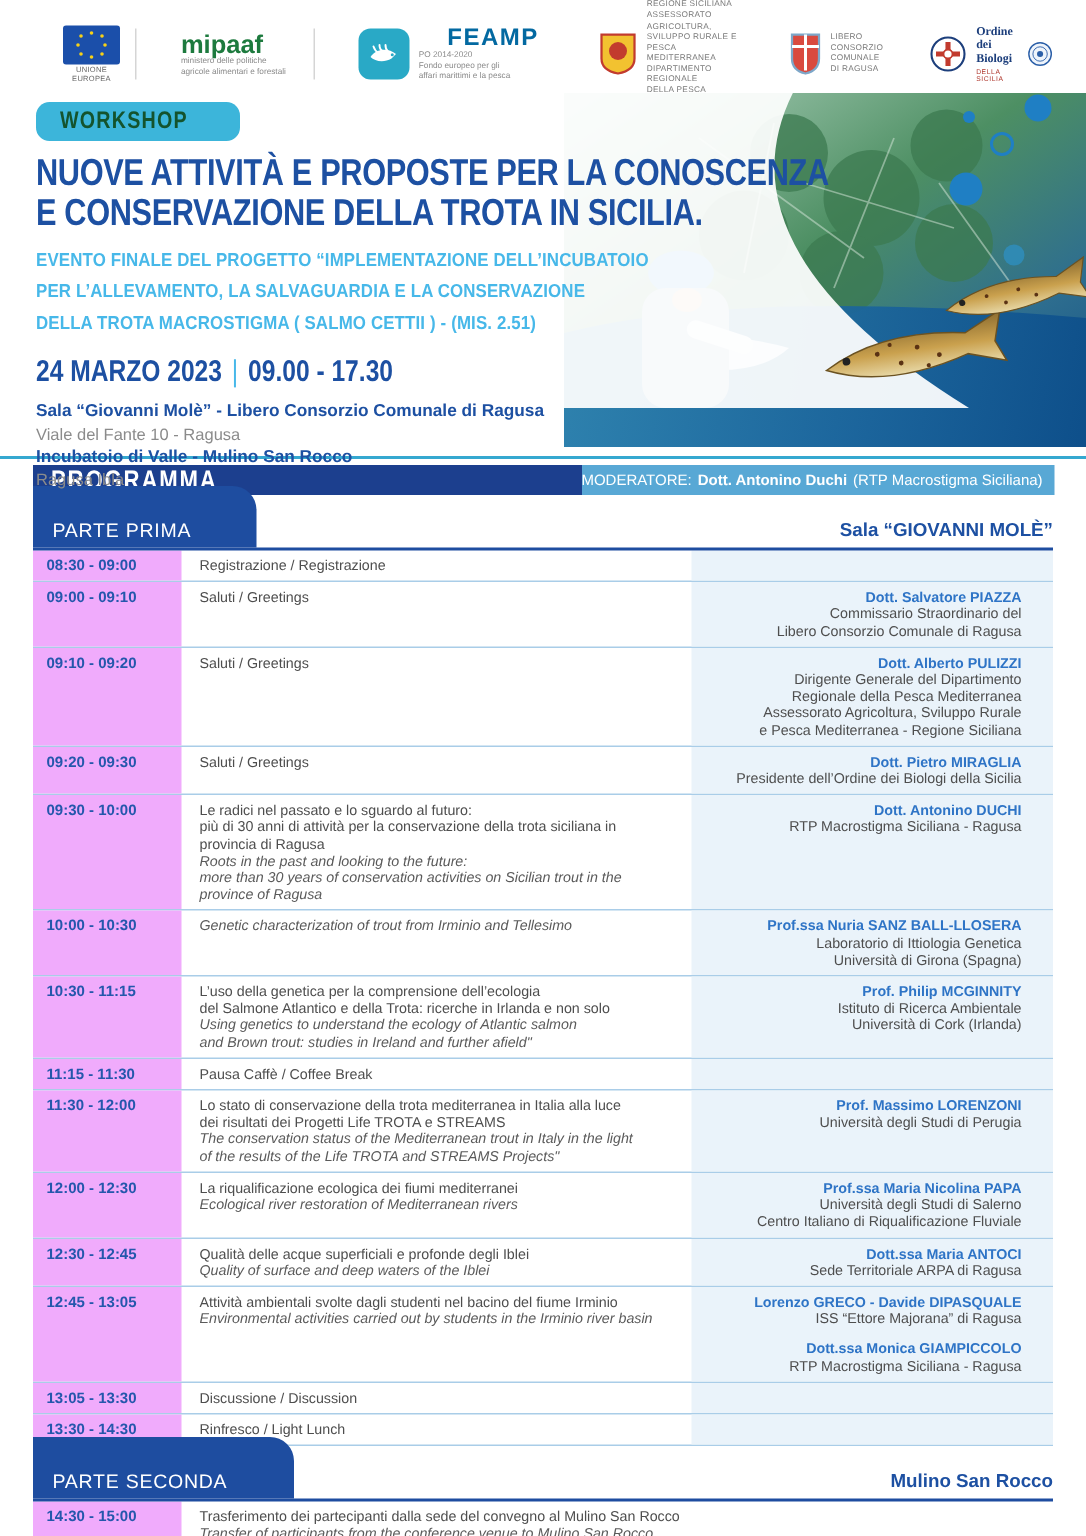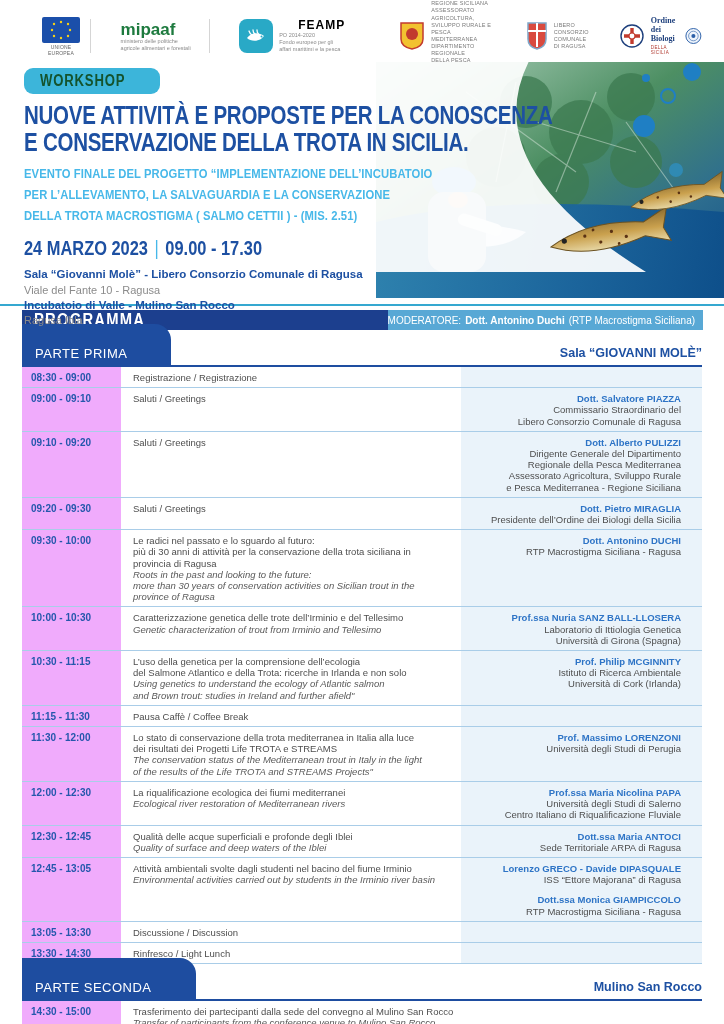--- a/index.html
+++ b/index.html
@@ -9,21 +9,21 @@
   
   .logo-strip{height:52px;padding:10px 22px 0 22px;display:flex;align-items:center;gap:10px;}
   .logo-div{width:1px;height:34px;background:#d5d5d5;}
   .logo-item{display:flex;align-items:center;gap:6px;margin-left:20px;}
   .eu-flag{width:38px;height:26px;background:#1b4faa;position:relative;border-radius:2px;}
   .eu-flag svg{position:absolute;inset:0;}
   .eu-label{font-size:5px;color:#666;text-align:center;margin-top:1px;letter-spacing:.2px;}
   .mipaaf-name{font-size:17px;font-weight:bold;color:#1d7a3e;line-height:1;}
   .mipaaf-sub{font-size:5.5px;color:#8a8a8a;line-height:1.2;width:78px;}
   .feamp-box{width:34px;height:34px;border-radius:8px;background:#29a9c6;display:flex;align-items:center;justify-content:center;}
-  .feamp-name{font-size:12px;font-weight:bold;color:#000000;letter-spacing:1px;line-height:1.1;padding-left:19px;}
+  .feamp-name{font-size:16px;font-weight:bold;color:#0369a1;letter-spacing:1px;line-height:1.1;padding-left:19px;}
   .feamp-sub{font-size:5.5px;color:#8a8a8a;line-height:1.25;width:80px;}
   .org-lines{font-size:5.5px;color:#7a7a7a;line-height:1.3;letter-spacing:.2px;}
   .crest{flex:0 0 auto;}
   .biologi-name{font-size:8px;font-weight:bold;color:#1d3f7c;font-family:"Liberation Serif",serif;line-height:1.1;}
   .biologi-sub{font-size:4.5px;color:#b0392f;letter-spacing:.4px;margin-top:1px;}
 
   
   .hero{position:relative;height:236px;}
   .hero-collage{position:absolute;top:0;right:0;width:348px;height:236px;z-index:0;}
   .hero-text{position:relative;z-index:2;padding:6px 0 0 24px;}
@@ -330,21 +330,20 @@
           <div><span class="it">more than 30 years of conservation activities on Sicilian trout in the province of Ragusa</span></div>
         </div>
         <div class="cell-speaker">
           <div class="sp-name">Dott. Antonino DUCHI</div>
           <div class="sp-aff">RTP Macrostigma Siciliana - Ragusa</div>
         </div>
       </div>
       <div class="prog-row">
         <div class="cell-time">10:00 - 10:30</div>
         <div class="cell-desc">
-          <div><span>Caratterizzazione genetica delle trote dell’Irminio e del Tellesimo</span></div>
           <div><span class="it">Genetic characterization of trout from Irminio and Tellesimo</span></div>
         </div>
         <div class="cell-speaker">
           <div class="sp-name">Prof.ssa Nuria SANZ BALL-LLOSERA</div>
           <div class="sp-aff">Laboratorio di Ittiologia Genetica</div>
           <div class="sp-aff">Università di Girona (Spagna)</div>
         </div>
       </div>
       <div class="prog-row">
         <div class="cell-time">10:30 - 11:15</div>

